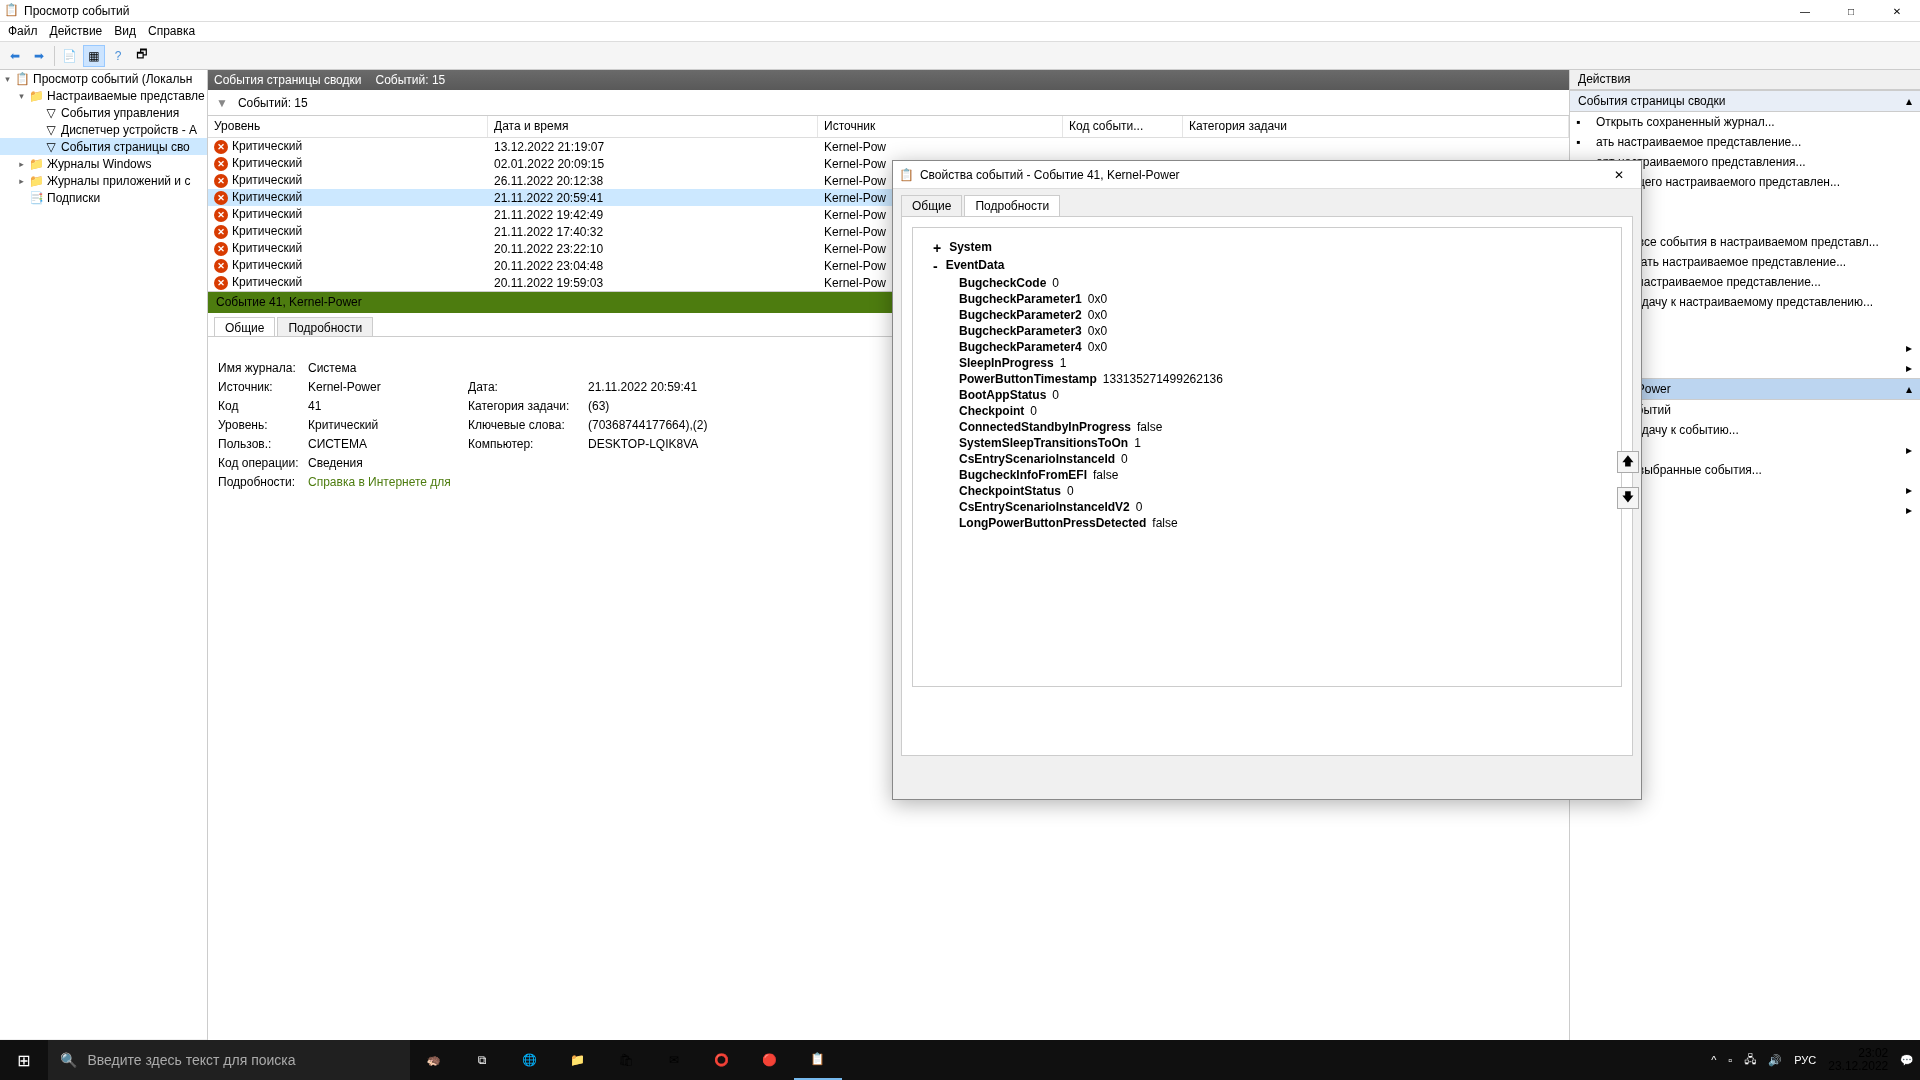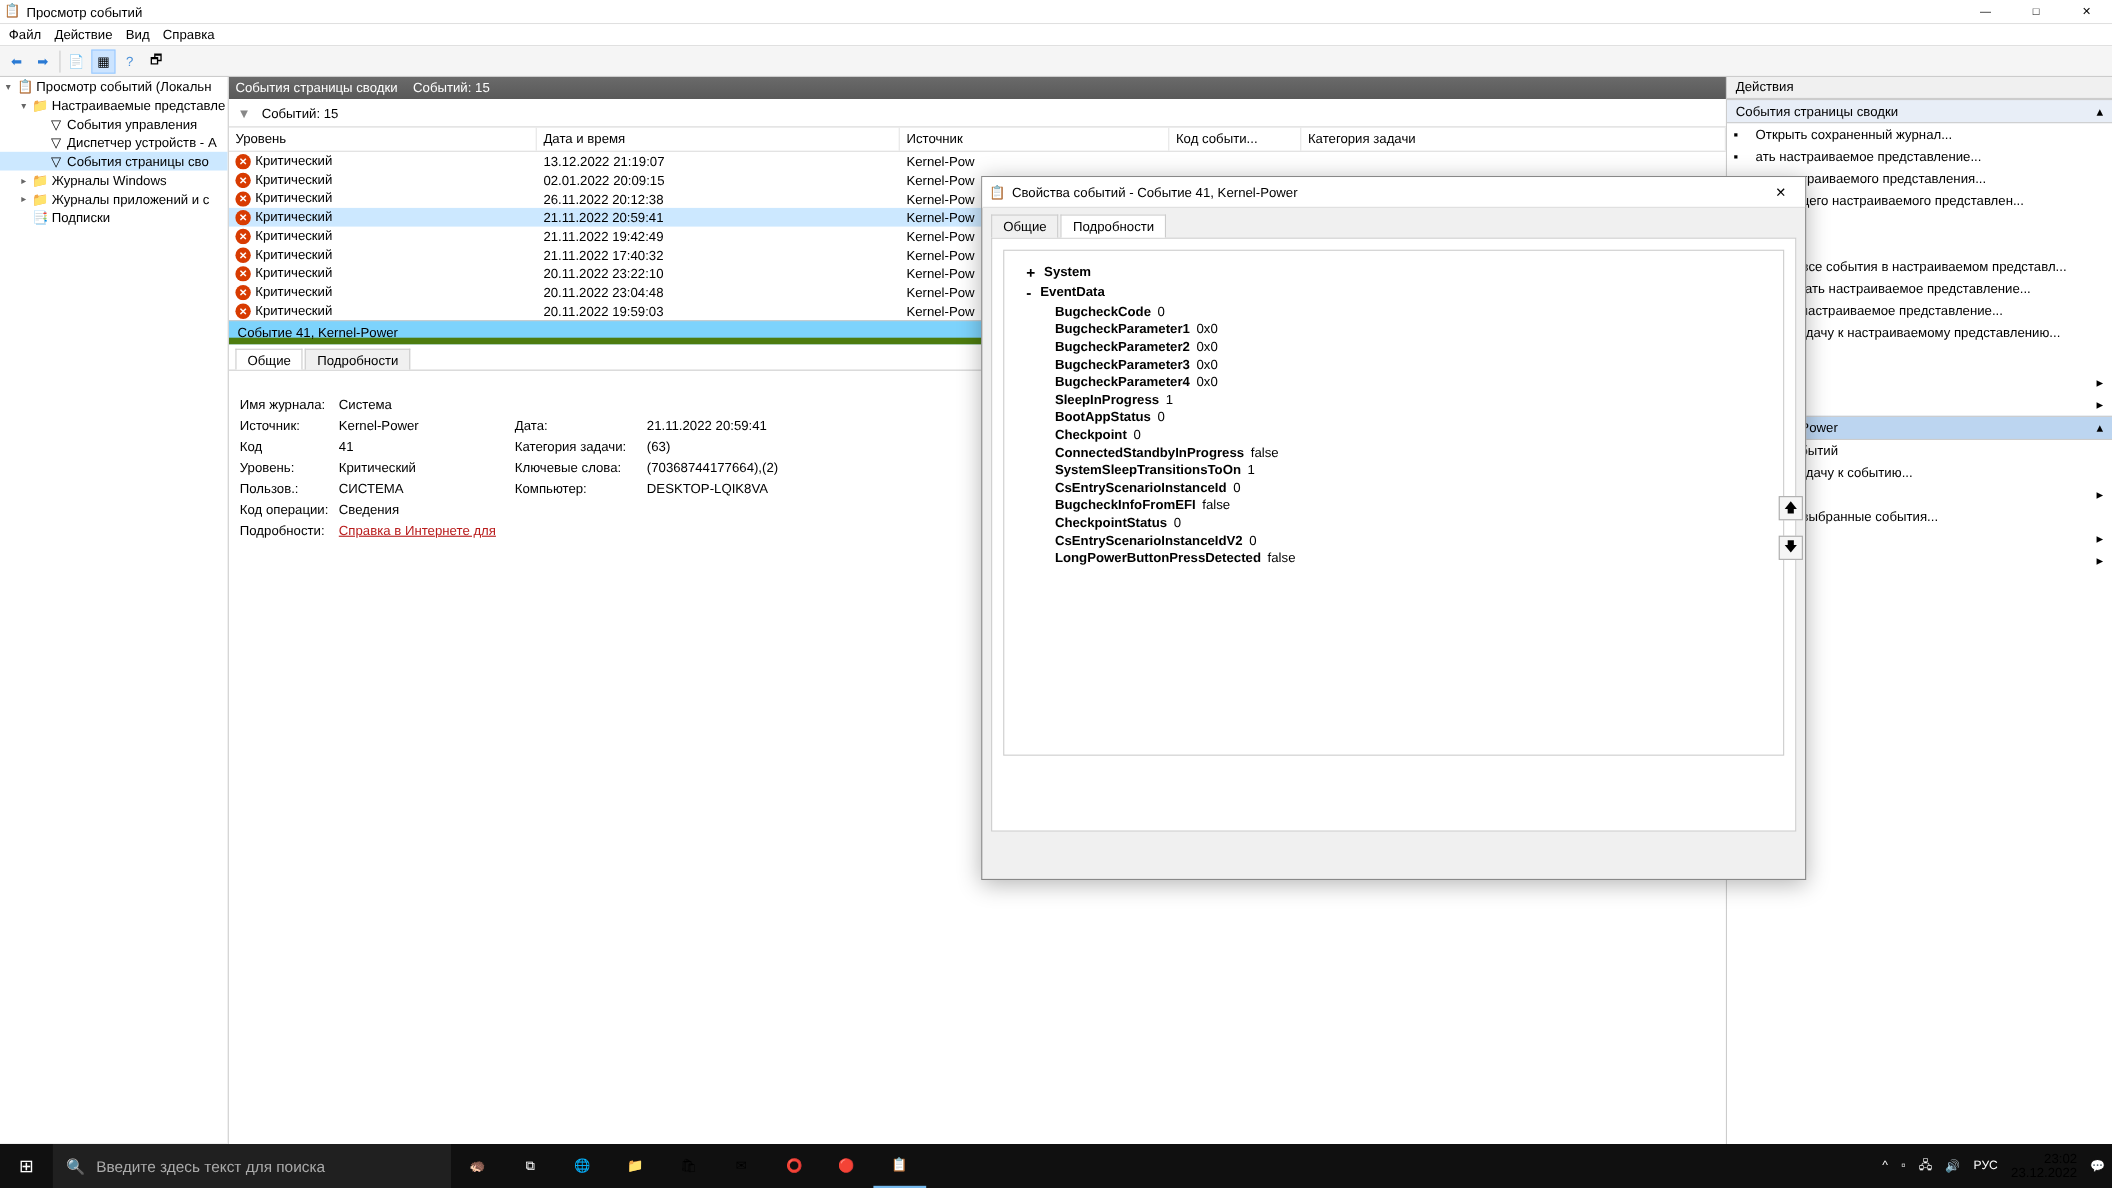--- a/index.html
+++ b/index.html
@@ -27,21 +27,21 @@
 .filter-row{height:26px;border-bottom:1px solid #ccc;display:flex;align-items:center;padding:0 8px;gap:10px;font-size:12px}
 .funnel{color:#888}
 .grid-hdr{display:flex;height:22px;border-bottom:1px solid #ddd;background:#fff}
 .grid-hdr div{border-right:1px solid #e5e5e5;padding:3px 6px;font-size:12px}
 .col-lvl{width:280px}.col-dt{width:330px}.col-src{width:245px}.col-id{width:120px}.col-cat{flex:1}
 .grid-body{overflow:auto}
 .grid-row{display:flex;height:17px;align-items:center}
 .grid-row.sel{background:#cce8ff}
 .grid-row div{padding:0 6px;white-space:nowrap;overflow:hidden}
 .err-ico{width:14px;height:14px;border-radius:50%;background:#d83b01;display:inline-flex;align-items:center;justify-content:center;color:#fff;font-size:9px;margin-right:4px;font-weight:bold}
-.detail-hdr{height:22px;border-top:1px solid #ccc;border-bottom:6px solid #4d7c0f;background:#7dd3fc;padding:3px 8px}
+.detail-hdr{height:22px;border-top:1px solid #ccc;border-bottom:6px solid #4d7c0f;background:#4d7c0f;padding:3px 8px}
 .detail-tabs{display:flex;height:24px;border-bottom:1px solid #ccc;padding:4px 6px 0 6px;gap:2px}
 .dtab{padding:3px 10px;border:1px solid #ccc;border-bottom:none;background:#fff;font-size:12px}
 .dtab.inactive{background:#f0f0f0}
 .detail-body{flex:1;padding:10px;overflow:auto}
 .desc-box{border:1px solid #ccc;height:280px;padding:6px;background:#fff;overflow:auto}
 .meta-grid{display:grid;grid-template-columns:90px 160px 120px 240px;row-gap:5px;margin-top:14px;font-size:12px}
 .meta-grid .lbl{color:#000}
 .actions{width:350px;background:#fff}
 .actions-hdr{height:20px;background:#f0f0f0;border-bottom:1px solid #ccc;padding:2px 8px}
 .act-sec-hdr{background:#e8eef7;padding:3px 8px;border-top:1px solid #ccc;border-bottom:1px solid #ccc;display:flex;justify-content:space-between;font-size:12px}
@@ -64,21 +64,21 @@
 .dlg-tab{padding:3px 10px;border:1px solid #ccc;border-bottom:none;background:#f0f0f0}
 .dlg-tab.active{background:#fff}
 .dlg-content{margin:0 8px;background:#fff;border:1px solid #ccc;padding:10px;height:540px}
 .radio-row{display:flex;gap:30px;margin-bottom:10px}
 .data-area{border:1px solid #ccc;height:460px;padding:10px 20px;overflow-y:scroll;position:relative}
 .ed-row{display:flex;margin:2px 0;font-size:13px}
 .ed-key{font-weight:bold;margin-right:6px}
 .dlg-btns{display:flex;justify-content:space-between;padding:10px}
 .dlg-btn{padding:4px 14px;border:1px solid #aaa;background:#e8e8e8}
 .expander{font-weight:bold;margin-right:8px;font-size:14px}
-a.link{color:#b91c1c;text-decoration:underline}
+a.link{color:#4d7c0f;}
 .nav-arrows{position:absolute;right:2px;top:290px;display:flex;flex-direction:column;gap:14px}
 .nav-arr{width:22px;height:22px;border:1px solid #aaa;background:#f5f5f5;display:flex;align-items:center;justify-content:center}
 </style>
 </head>
 <body>
 
 <div class="titlebar">
   <span class="icon">📋</span>
   <span>Просмотр событий</span>
   <div class="win-controls">
@@ -359,20 +359,24 @@
           </div>
           <div class="ed-row">
             <span class="ed-key">BugcheckParameter4</span>
             <span>0x0</span>
           </div>
           <div class="ed-row">
             <span class="ed-key">SleepInProgress</span>
             <span>1</span>
           </div>
           <div class="ed-row">
+            <span class="ed-key">PowerButtonTimestamp</span>
+            <span>133135271499262136</span>
+          </div>
+          <div class="ed-row">
             <span class="ed-key">BootAppStatus</span>
             <span>0</span>
           </div>
           <div class="ed-row">
             <span class="ed-key">Checkpoint</span>
             <span>0</span>
           </div>
           <div class="ed-row">
             <span class="ed-key">ConnectedStandbyInProgress</span>
             <span>false</span>

